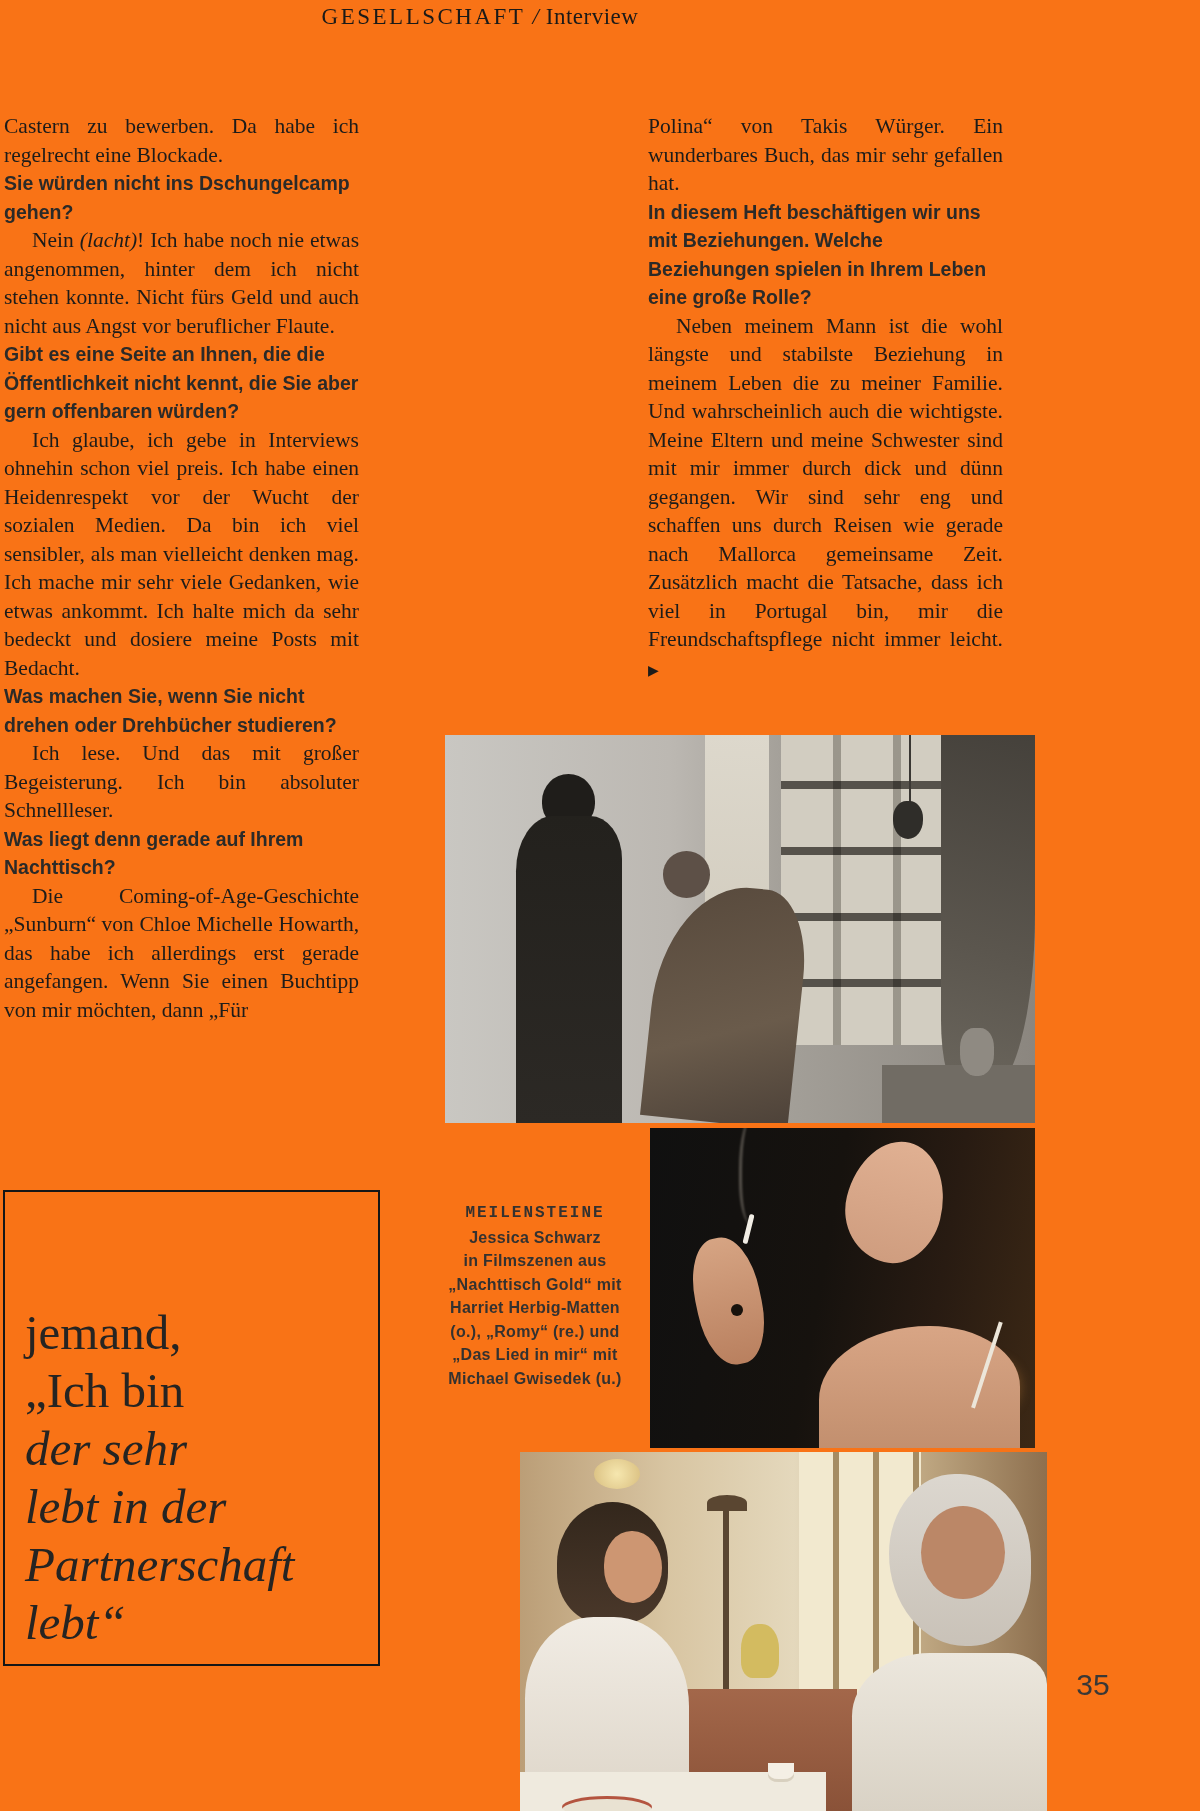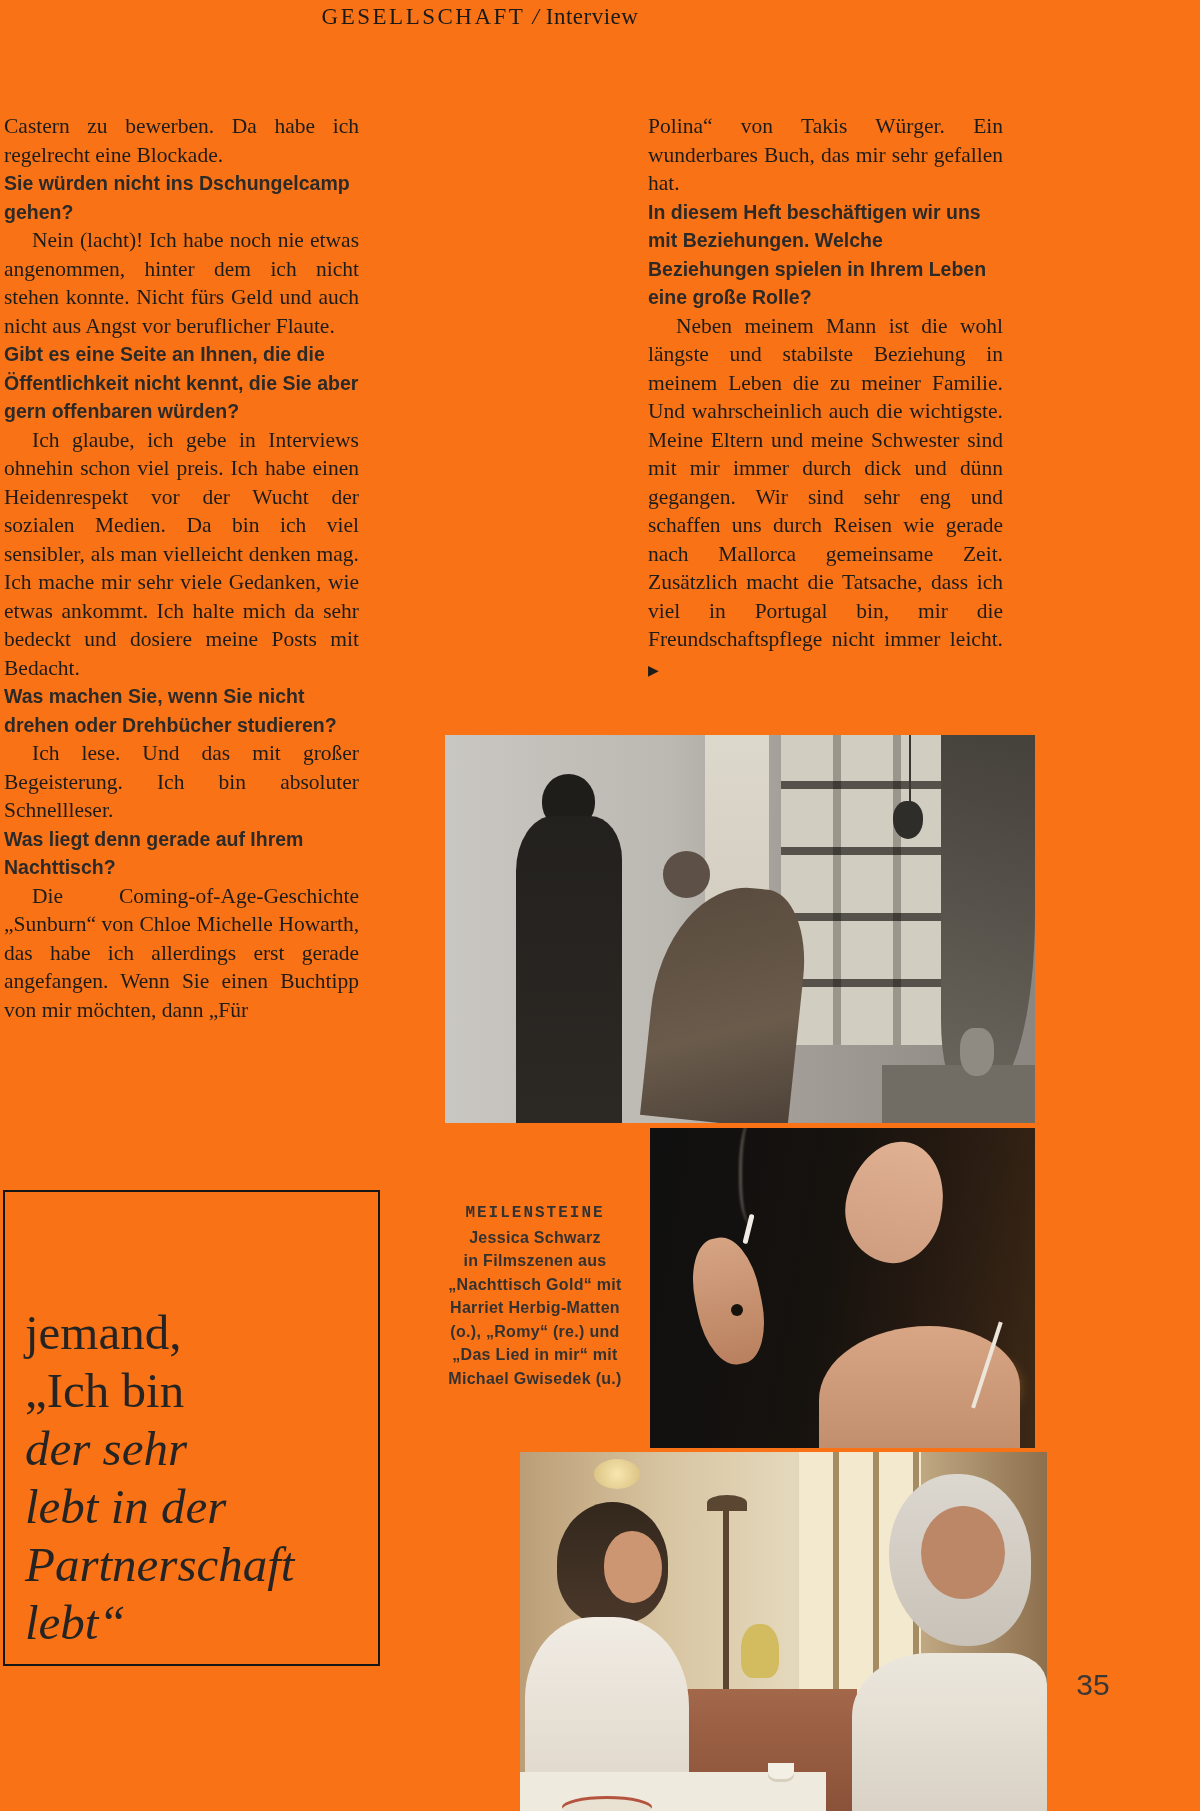--- a/index.html
+++ b/index.html
@@ -16,21 +16,21 @@
   
   .col{position:absolute;top:100px;width:355px;text-align:justify;
        font:21.5px/28.5px "Liberation Serif",serif;hyphens:auto;margin-top:12px;}
   #col-left{left:4px;}
   #col-right{left:648px;}
   .col p{margin:0;}
   .q{font:bold 19.5px/28.5px "Liberation Sans",sans-serif;color:#2b2a28;
      margin-top:24px;text-align:left;hyphens:manual;}
   .a{text-indent:28px;}
   .a.cont{text-indent:0;}
-  .aside-it{}
+  .aside-it{font-style:italic;}
   .marker{font-size:14px;letter-spacing:2px;}
 
   
   #pullquote{position:absolute;left:3px;top:1190px;width:377px;height:476px;
              border:2px solid #161616;box-sizing:border-box;padding:112px 8px 0 20px;}
   .pq-line{font:49px/58px "Liberation Serif",serif;color:#262422;white-space:nowrap;}
   .pq-line.italic{font-style:italic;}
 
   
   #caption{position:absolute;left:425px;top:1202px;width:220px;text-align:center;

